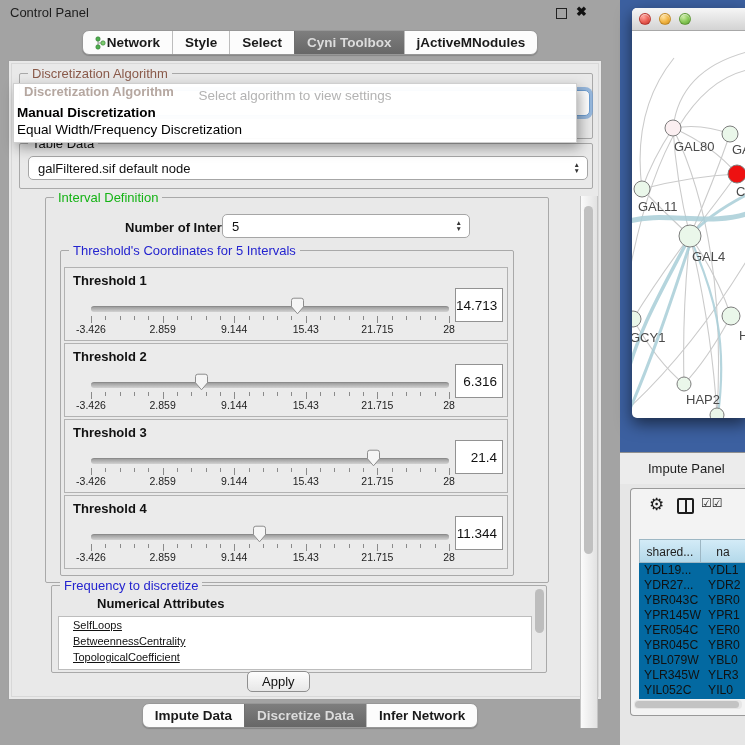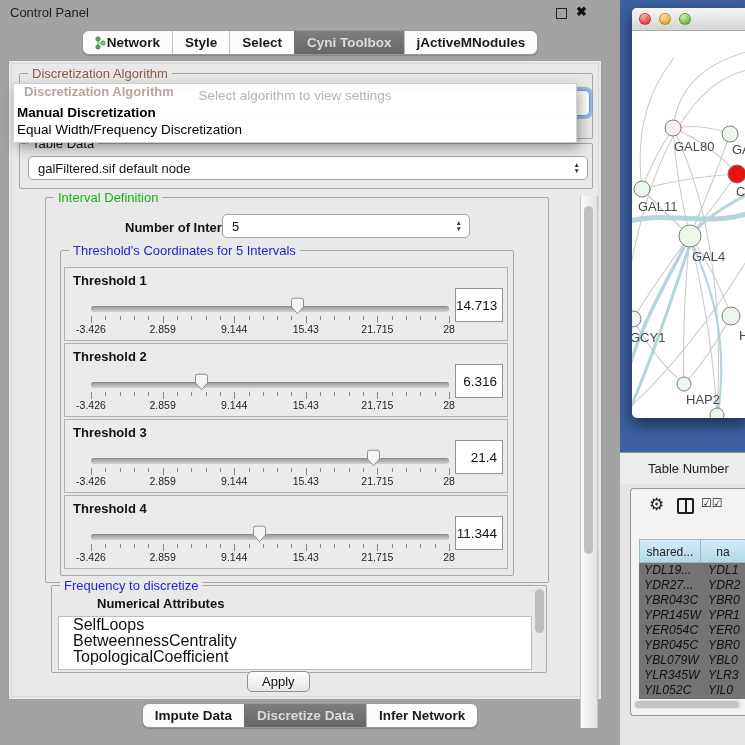--- a/index.html
+++ b/index.html
@@ -46,21 +46,21 @@
   .track{position:absolute;left:26px;top:38px;width:358px;height:5px;border-radius:3px;
          background:linear-gradient(#9d9d9d,#d2d2d2);border-top:1px solid #8b8b8b;}
   .thumb{position:absolute;top:29px;width:15px;height:18px;}
   .tick{position:absolute;width:1px;background:#8a8a8a;top:48px;}
   .ticklab{position:absolute;top:55px;font-size:10.5px;color:#1c1c1c;transform:translateX(-50%);white-space:nowrap;}
   .valbox{position:absolute;left:390px;top:20px;width:48px;height:34px;background:#fff;border:1px solid #929292;
           font-size:13.5px;text-align:right;line-height:34px;padding-right:5px;box-sizing:border-box;}
 
   
   .alist{position:absolute;left:6px;top:30px;width:472px;height:52px;background:#fff;border:1px solid #bdbdbd;overflow:hidden;}
-  .aitem{padding-left:14px;font-size:16px;line-height:16px;white-space:nowrap;}
+  .aitem{padding-left:14px;font-size:11px;line-height:16px;white-space:nowrap;text-decoration:underline;}
   .alist-sb{position:absolute;right:1px;top:2px;width:11px;height:48px;background:#e9e9e9;}
   .alist-sb div{position:absolute;left:1px;top:1px;width:9px;height:44px;border-radius:5px;background:#bdbdbd;}
 
   .btn{position:absolute;border:1px solid #8f8f8f;border-radius:5px;background:linear-gradient(#fdfdfd,#e7e7e7);
        padding:2px 14px;font-size:13px;color:#111;}
 
   .vsb{position:absolute;left:571px;top:135px;width:16px;height:532px;
        background:linear-gradient(90deg,#fbfbfb,#e2e2e2);border-left:1px solid #c4c4c4;border-right:1px solid #c4c4c4;}
   .vsb div{position:absolute;left:3px;top:10px;width:9px;height:348px;border-radius:5px;background:#c0c0c0;}
 
@@ -82,27 +82,27 @@
   .tph{position:absolute;left:620px;top:452px;width:125px;height:32px;background:#ececec;border-top:1px solid #8f8f8f;box-sizing:border-box;}
   .tph span{position:absolute;left:28px;top:8px;font-size:13px;color:#1d1d1d;}
 
   .tpanel{position:absolute;left:630px;top:488px;width:115px;height:226px;background:#f3f3f3;
           border:1px solid #999;border-right:none;border-radius:4px 0 0 4px;}
   .gear{position:absolute;left:18px;top:5px;font-size:17px;color:#1c1c1c;}
   .colicon{position:absolute;left:46px;top:9px;width:13px;height:12px;border:2px solid #1c1c1c;border-radius:2px;}
   .colicon div{position:absolute;left:50%;top:0;bottom:0;width:2px;background:#1c1c1c;transform:translateX(-50%);}
   .checks{position:absolute;left:70px;top:7px;font-size:12px;letter-spacing:0;color:#222;}
 
-  .tbl{position:absolute;left:8px;top:50px;width:107px;height:160px;overflow:hidden;background:#737373;}
+  .tbl{position:absolute;left:8px;top:50px;width:107px;height:160px;overflow:hidden;background:#0369a1;}
   .thead{display:flex;}
   .th{height:24px;line-height:24px;text-align:center;font-size:12px;color:#222;box-sizing:border-box;
       background:linear-gradient(#d3ebf7,#b4d9ea);border:1px solid #9db7c4;}
   .th.c0{width:63px;} .th.c1{width:46px;border-left:none;}
   .trw{display:flex;height:15px;}
-  .td{font-size:12.2px;line-height:15px;white-space:nowrap;overflow:hidden;box-sizing:border-box;color:#111;font-style:italic;}
+  .td{font-size:12.2px;line-height:15px;white-space:nowrap;overflow:hidden;box-sizing:border-box;color:#111;}
   .td.c0{width:63px;padding-left:5px;} .td.c1{width:44px;padding-left:6px;}
   .hsb{position:absolute;left:3px;top:211px;width:108px;height:9px;background:#e6e6e6;border-radius:4px;overflow:hidden;}
   .hsb div{position:absolute;left:1px;top:1px;width:104px;height:7px;border-radius:4px;background:#c3c3c3;}
 </style>
 </head>
 <body>
 
 <div class="ctrl">
   <div class="titlebar">
     <span class="cp-title">Control Panel</span>
@@ -426,21 +426,21 @@
         <circle cx="99" cy="286" r="9" fill="#eaf7ea" stroke="#7d7d7d" stroke-width="1"></circle>
         <text x="107" y="310" class="nodelab">H</text>
         <circle cx="52" cy="354" r="7" fill="#eaf7ea" stroke="#7d7d7d" stroke-width="1"></circle>
         <text x="54" y="374" class="nodelab">HAP2</text>
         <circle cx="85" cy="385" r="7" fill="#eaf7ea" stroke="#7d7d7d" stroke-width="1"></circle>
       </svg>
   </div>
 </div>
 
 <div class="tph">
-  <span>Table Number</span>
+  <span>Impute Panel</span>
 </div>
 
 <div class="tpanel">
   <span class="gear">⚙</span>
   <span class="colicon">
       <div></div>
     </span>
   <span class="checks">
     <span>☑</span><span>☑</span>
   </span>

